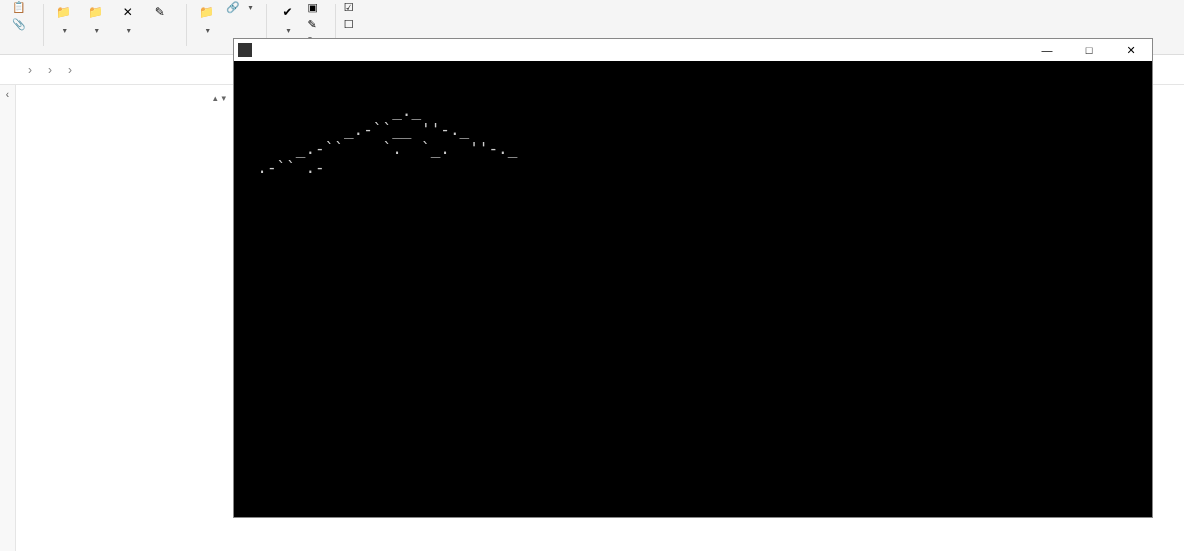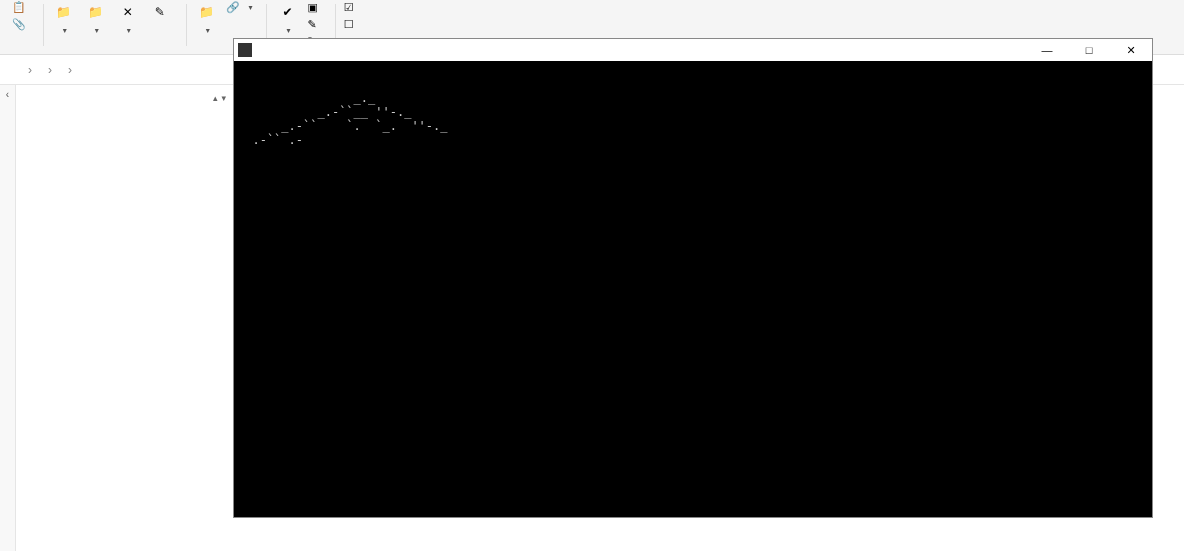--- a/index.html
+++ b/index.html
@@ -81,21 +81,21 @@
   padding-left: 4px;
   font-family: "Segoe UI", sans-serif;
 }
 .console-title .cicon { width: 14px; height: 14px; background: #333; margin-right: 6px; display: inline-block; }
 .console-title .ctrls { margin-left: auto; display: flex; }
 .console-title .cbtn { width: 42px; height: 22px; display: flex; align-items: center; justify-content: center; font-size: 11px; cursor: pointer; }
 .console-body {
   flex: 1;
   background: #000;
   color: #ccc;
-  font-size: 12px;
+  font-size: 16px;
   padding: 2px 4px;
   white-space: pre;
   position: relative;
   overflow: hidden;
 }
 </style>
 </head>
 <body>
 
 <div class="ribbon">

